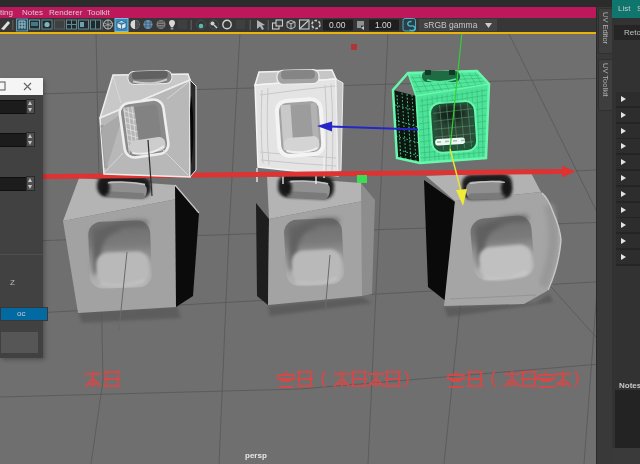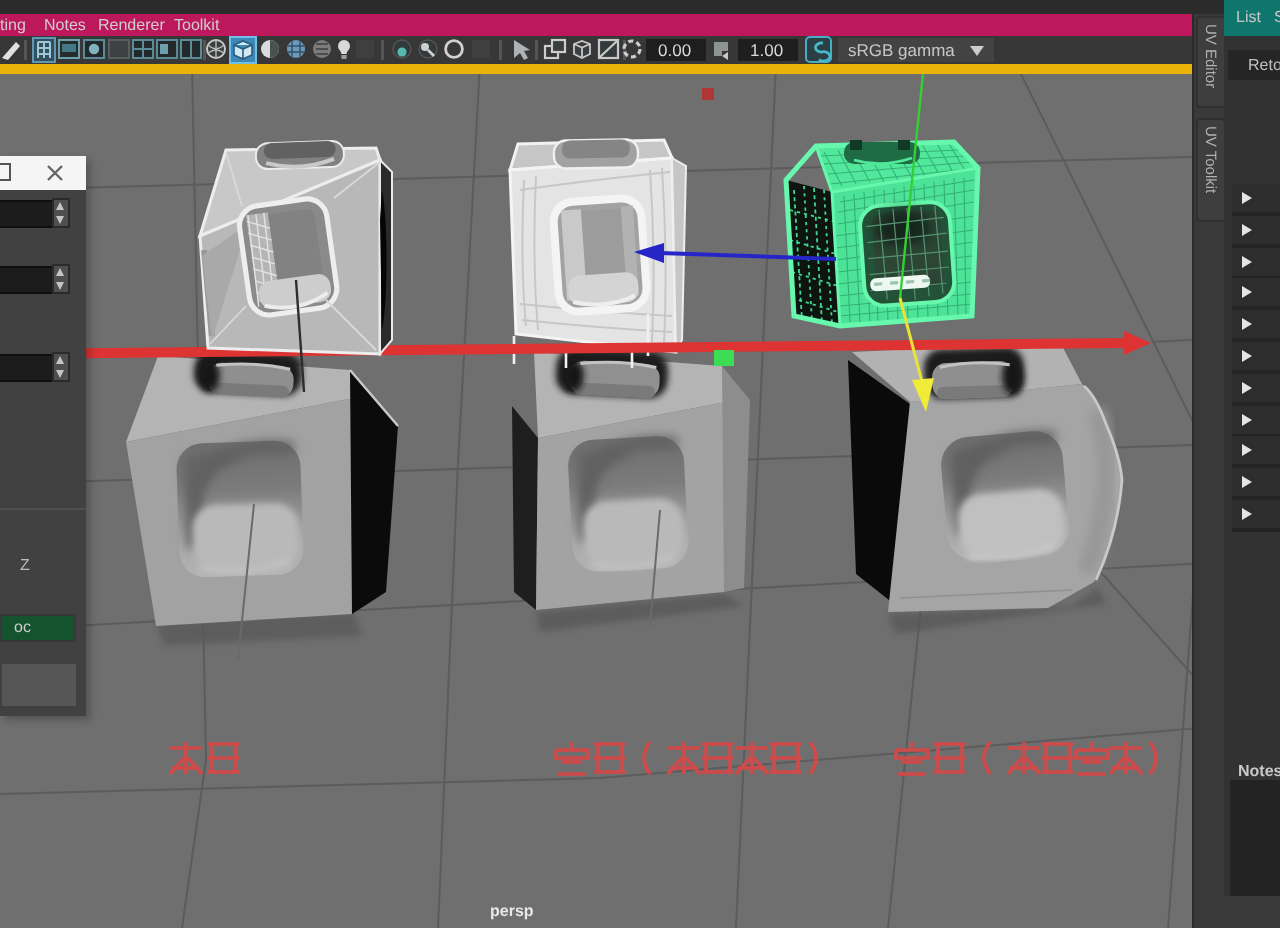--- a/index.html
+++ b/index.html
@@ -3,21 +3,21 @@
 <meta charset="utf-8">
 <style>
   html,body{margin:0;padding:0;}
   body{width:640px;height:464px;overflow:hidden;position:relative;background:#6f6f6f;
        font-family:"Liberation Sans", sans-serif;}
   .abs{position:absolute;}
   
   #topstrip{left:0;top:0;width:640px;height:7px;background:#2b2b2b;}
   #menubar{left:0;top:7px;width:612px;height:11px;background:#be185d;color:#cfcfcf;font-size:8px;}
   #menubar span{position:absolute;top:1px;}
-  #iconrow{left:0;top:18px;width:612px;height:14px;background:#373737;border-bottom:5px solid #eab308;}
+  #iconrow{left:0;top:18px;width:612px;height:14px;background:#373737;border-bottom:2px solid #eab308;}
   
   #tabstrip{left:596px;top:7px;width:16px;height:457px;background:#393939;border-left:1px solid #2a2a2a;}
   .vtab{position:absolute;left:1px;width:13px;background:#3e3e3e;border:1px solid #303030;border-radius:2px;
         color:#b0b0b0;font-size:7.5px;}
   .vtab div{transform:rotate(90deg);transform-origin:0 0;position:absolute;left:11px;top:3px;white-space:nowrap;}
   #rpanel{left:612px;top:0;width:28px;height:464px;background:#323232;}
   #rpanel .menu{position:absolute;left:0;top:0;width:28px;height:18px;background:#0f766e;color:#c8c8c8;font-size:9px;}
   #reto{position:absolute;left:2px;top:25px;width:26px;height:15px;background:#252525;color:#c0c0c0;font-size:8px;line-height:15px;padding-left:10px;}
   .rrow{position:absolute;left:4px;width:24px;height:14px;background:#2d2d2d;border-bottom:2px solid #242424;}
   .rrow:before{content:"";position:absolute;left:5px;top:4px;width:0;height:0;
@@ -424,21 +424,21 @@
       </svg>
   </div>
   <div class="spin" style="top:22px"></div>
     <div class="spbtn" style="left:26px;top:21px"></div>
   <div class="spin" style="top:55px"></div>
     <div class="spbtn" style="left:26px;top:54px"></div>
   <div class="spin" style="top:99px"></div>
     <div class="spbtn" style="left:26px;top:98px"></div>
   <div style="position:absolute;left:0;top:176px;width:43px;height:1px;background:#4e4e4e"></div>
   <div style="position:absolute;left:10px;top:200px;color:#bdbdbd;font-size:8px;">Z</div>
-  <div style="position:absolute;left:0;top:229px;width:30px;height:12px;background:#14532d;border:1px solid #373737;color:#cccccc;font-size:8px;line-height:12px;padding-left:6px;">oc</div>
+  <div style="position:absolute;left:0;top:229px;width:30px;height:12px;background:#0369a1;border:1px solid #373737;color:#cccccc;font-size:8px;line-height:12px;padding-left:16px;">oc</div>
   <div style="position:absolute;left:0;top:253px;width:37px;height:21px;background:#565656;border:1px solid #404040;"></div>
 </div>
 
 <div class="rrow abs" style="left:616px;top:92px"></div>
 <div class="rrow abs" style="left:616px;top:107.8px"></div>
 <div class="rrow abs" style="left:616px;top:123.6px"></div>
 <div class="rrow abs" style="left:616px;top:139.4px"></div>
 <div class="rrow abs" style="left:616px;top:155.2px"></div>
 <div class="rrow abs" style="left:616px;top:171px"></div>
 <div class="rrow abs" style="left:616px;top:186.8px"></div>

